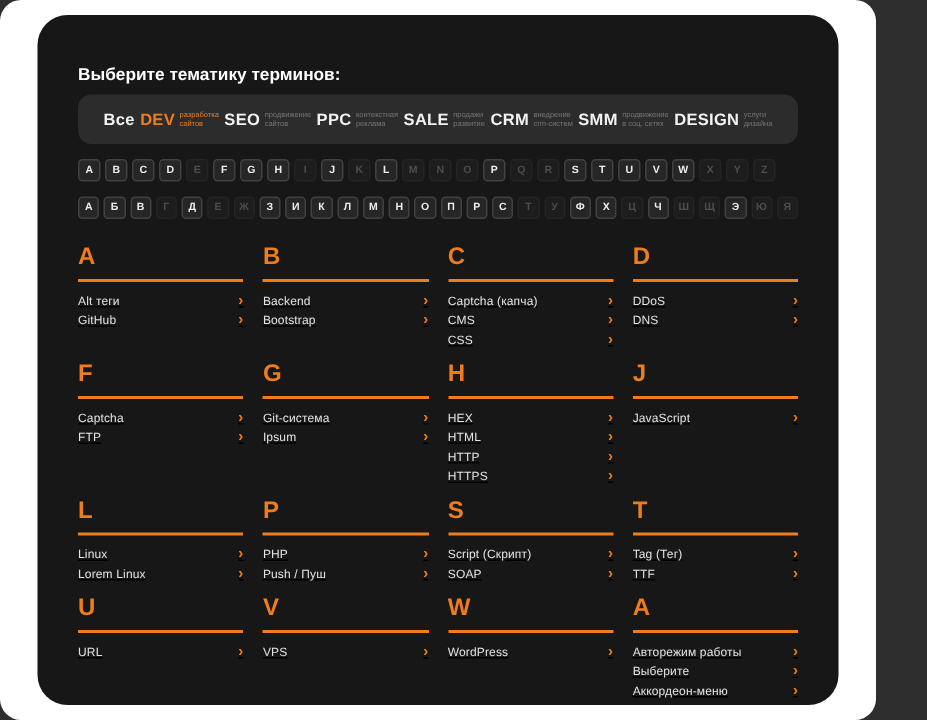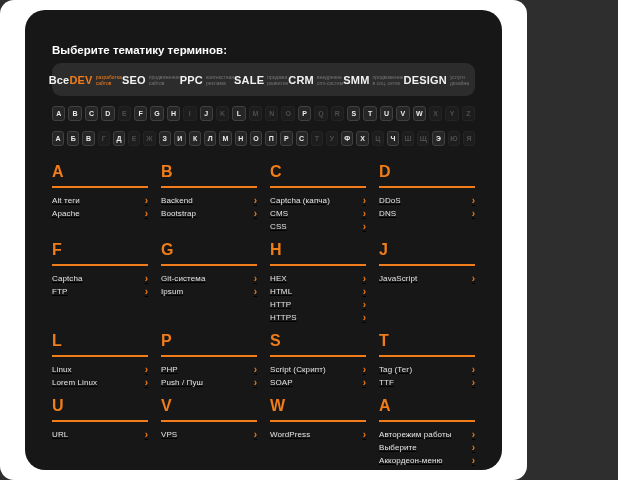--- a/index.html
+++ b/index.html
@@ -1,23 +1,23 @@
 <!DOCTYPE html>
 <html><head>
 <meta charset="utf-8">
 <style>
   html,body{margin:0;padding:0;}
   body{background:#2e2e2e;width:618px;height:480px;overflow:hidden;}
-  .page{position:relative;width:527px;height:480px;background:#ffffff;border-radius:14px;overflow:hidden;
+  .page{position:relative;width:584px;height:480px;background:#ffffff;border-radius:14px;overflow:hidden;
         font-family:"Liberation Sans",sans-serif;}
   .card{position:absolute;left:25px;right:25px;top:10px;bottom:10px;background:#171717;border-radius:20px;
         padding:34px 27px 0;box-sizing:border-box;}
   .title{color:#ffffff;font-weight:bold;font-size:11.5px;margin:0 0 7px 0;}
   .tabbar{background:#2c2c2c;border-radius:9px;height:33px;display:flex;align-items:center;
-          justify-content:flex-end;padding:0 6px;}
+          justify-content:space-between;padding:0 17px;}
   .tab{background:none;border:none;display:flex;align-items:center;gap:3px;cursor:pointer;padding:0;
        color:#f2f2f2;font-family:inherit;}
   .tab-label{font-weight:bold;font-size:11px;letter-spacing:0.2px;}
   .tab-sub{display:flex;flex-direction:column;align-items:flex-start;}
   .sub-line{font-size:5px;line-height:6px;color:#757575;white-space:nowrap;}
   .tab.active{color:#f07d1a;}
   .tab.active .sub-line{color:#f07d1a;}
   .alpha{display:flex;gap:3px;margin-top:10px;}
   .letter{width:15px;height:15px;box-sizing:border-box;border-radius:3px;font-size:7px;font-weight:bold;
           display:flex;align-items:center;justify-content:center;font-family:inherit;padding:0;}
@@ -154,21 +154,21 @@
       </div>
     <div class="sections" id="sections">
         <section class="sec">
     <h2 class="sec-letter">A</h2>
     <div class="terms">
             <a class="term">
     <span class="term-label">Alt теги</span>
     <span class="chev">›</span>
   </a>
             <a class="term">
-    <span class="term-label">Apache</span>
+    <span class="term-label">GitHub</span>
     <span class="chev">›</span>
   </a>
           </div>
   </section>
         <section class="sec">
     <h2 class="sec-letter">B</h2>
     <div class="terms">
             <a class="term">
     <span class="term-label">Backend</span>
     <span class="chev">›</span>

